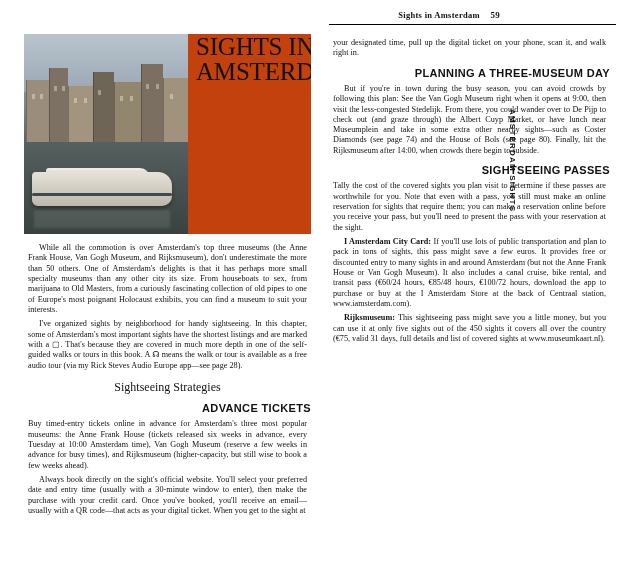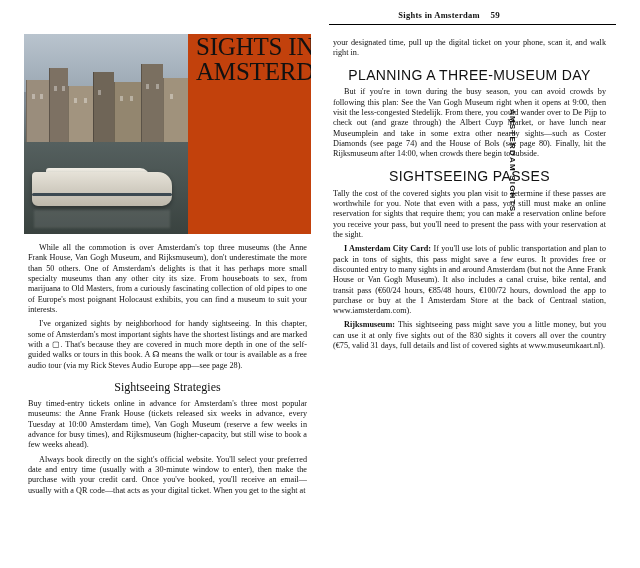--- a/index.html
+++ b/index.html
@@ -182,26 +182,26 @@
   h2.sec {
     font-family: "Liberation Serif", serif;
     font-size: 12px;
     font-weight: normal;
     text-align: center;
     margin: 10px 0 5px 0;
     line-height: 1.1;
   }
   h3.sub {
     font-family: "Liberation Sans", sans-serif;
-    font-size: 14px;
-    font-weight: normal;
+    font-size: 11px;
+    font-weight: bold;
     letter-spacing: 0.35px;
     margin: 8px 0 2px 0;
     line-height: 1.2;
-    text-align: center;
+    text-align: right;
   }
   p {
     margin: 4px;
     text-indent: 11px;
   }
   p.noindent { text-indent: 0; }
   .run-in { font-weight: bold; }
 </style>
 </head>
 <body>
@@ -254,35 +254,36 @@
           <span class="l2">AMSTERDAM</span>
         </div>
       </div>
     </div>
 
     <p>While all the commotion is over Amsterdam's top three museums (the Anne Frank House, Van Gogh Museum, and Rijksmuseum), don't underestimate the more than 50 others. One of Amsterdam's delights is that it has perhaps more small specialty museums than any other city its size. From houseboats to sex, from marijuana to Old Masters, from a curiously fascinating collection of old pipes to one of Europe's most poignant Holocaust exhibits, you can find a museum to suit your interests.</p>
     <p>I've organized sights by neighborhood for handy sightseeing. In this chapter, some of Amsterdam's most important sights have the shortest listings and are marked with a ▢. That's because they are covered in much more depth in one of the self-guided walks or tours in this book. A ☊ means the walk or tour is available as a free audio tour (via my Rick Steves Audio Europe app—see page 28).</p>
 
     <h2 class="sec">Sightseeing Strategies</h2>
 
+    <h3 class="sub">ADVANCE TICKETS</h3>
     <p class="noindent">Buy timed-entry tickets online in advance for Amsterdam's three most popular museums: the Anne Frank House (tickets released six weeks in advance, every Tuesday at 10:00 Amsterdam time), Van Gogh Museum (reserve a few weeks in advance for busy times), and Rijksmuseum (higher-capacity, but still wise to book a few weeks ahead).</p>
     <p>Always book directly on the sight's official website. You'll select your preferred date and entry time (usually with a 30-minute window to enter), then make the purchase with your credit card. Once you've booked, you'll receive an email—usually with a QR code—that acts as your digital ticket. When you get to the sight at</p>
   </div>
 
   <div class="col col-right">
 
     <p class="noindent">your designated time, pull up the digital ticket on your phone, scan it, and walk right in.</p>
 
     <h3 class="sub">PLANNING A THREE-MUSEUM DAY</h3>
     <p>But if you're in town during the busy season, you can avoid crowds by following this plan: See the Van Gogh Museum right when it opens at 9:00, then visit the less-congested Stedelijk. From there, you could wander over to De Pijp to check out (and graze through) the Albert Cuyp Market, or have lunch near Museumplein and take in some extra other nearby sights—such as Coster Diamonds (see page 74) and the House of Bols (see page 80). Finally, hit the Rijksmuseum after 14:00, when crowds there begin to subside.</p>
 
     <h3 class="sub">SIGHTSEEING PASSES</h3>
     <p class="noindent">Tally the cost of the covered sights you plan visit to determine if these passes are worthwhile for you. Note that even with a pass, you still must make an online reservation for sights that require them; you can make a reservation online before you receive your pass, but you'll need to present the pass with your reservation at the sight.</p>
 
     <p>
       <span class="run-in">I Amsterdam City Card:</span><span> If you'll use lots of public transportation and plan to pack in tons of sights, this pass might save a few euros. It provides free or discounted entry to many sights in and around Amsterdam (but not the Anne Frank House or Van Gogh Museum). It also includes a canal cruise, bike rental, and transit pass (€60/24 hours, €85/48 hours, €100/72 hours, download the app to purchase or buy at the I Amsterdam Store at the back of Centraal station, www.iamsterdam.com).</span>
     </p>
     <p>
-      <span class="run-in">Rijksmuseum:</span><span> This sightseeing pass might save you a little money, but you can use it at only five sights out of the 830 sights it covers all over the country (€75, valid 31 days, full details and list of covered sights at www.museumkaart.nl).</span>
+      <span class="run-in">Rijksmuseum:</span><span> This sightseeing pass might save you a little money, but you can use it at only five sights out of the 450 sights it covers all over the country (€75, valid 31 days, full details and list of covered sights at www.museumkaart.nl).</span>
     </p>
   </div>
 
 </div>
 
 </body></html>

